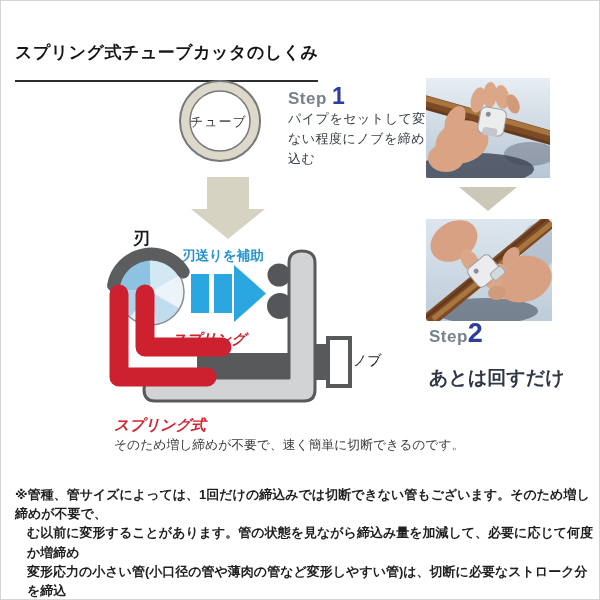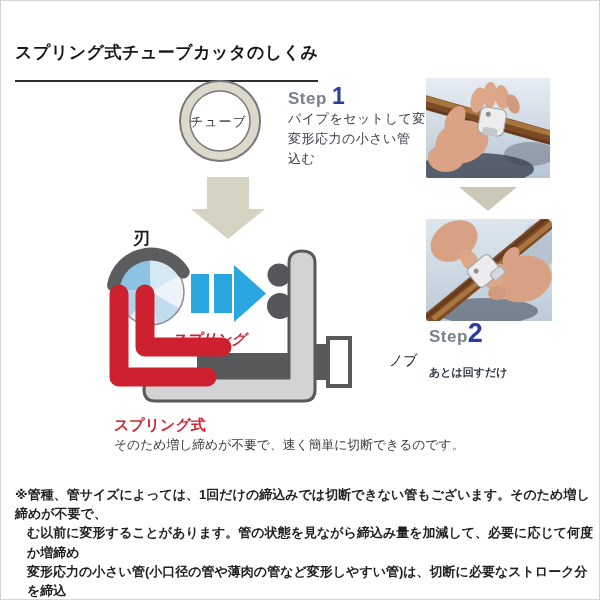--- a/index.html
+++ b/index.html
@@ -15,29 +15,29 @@
   .tube-label { left:189px; top:112px; font-size:13px; color:#33373b; letter-spacing:1px; }
 
   .step-head { white-space:nowrap; }
   .step-word { font-size:17px; color:#76828c; letter-spacing:.5px;font-weight:bold; }
   .step-num  { font-size:23px; font-weight:bold; color:#2c3e9d; }
   .step1-head { left:287px; top:82px; }
   .step1-body { left:287px; top:108px; font-size:13px; line-height:20px; color:#3a4049;
                 letter-spacing:.5px; }
   .step2-head { left:428px; top:317px; }
   .step2-head .step-num { font-size:27px; }
-  .step2-caption { left:428px; top:364px; font-size:11px; font-weight:600; color:#2f3744; }
+  .step2-caption { left:428px; top:364px; font-size:19px; font-weight:600; color:#2f3744; }
 
   .blade-label  { left:132px; top:226px; font-size:17px; font-weight:bold; color:#1b1b1b; }
   .assist-label { left:181px; top:246px; font-size:13.5px; font-weight:bold; color:#2693cf; }
   .spring-label { left:171px; top:329px; font-size:14.5px; font-weight:bold; font-style:italic;
                   color:#cd2130; }
-  .knob-label   { left:352px; top:351px; font-size:14px; color:#222;padding-left:36px; }
-
-  .expl-head  { left:113px; top:415px; font-size:15px; font-weight:bold; color:#d42330; }
+  .knob-label   { left:352px; top:351px; font-size:14px; color:#222; }
+
+  .expl-head  { left:113px; top:415px; font-size:15px; font-weight:bold; color:#d42330;font-style:italic; }
   .expl-body  { left:113px; top:435px; font-size:12.8px; line-height:17.5px; color:#3a3a3a; }
 
   .footnote { left:14px; top:484px; font-size:13px; line-height:19.2px; font-weight:600;
               color:#1f1f1f; width:578px; }
   .footnote .fl-indent { padding-left:12px; }
 
   .photo { border:0; display:block; }
   svg { display:block; }
 </style>
 </head>
@@ -51,21 +51,21 @@
     <circle cx="44" cy="44" r="40" fill="#dcd9cb" stroke="#77787a" stroke-width="2"></circle>
     <circle cx="44" cy="44" r="30" fill="#ffffff" stroke="#77787a" stroke-width="1.5"></circle>
   </svg>
   <div class="abs tube-label">チューブ</div>
 
   <div class="abs step-head step1-head">
     <span class="step-word">Step </span><span class="step-num">1</span>
   </div>
   <div class="abs step1-body">
     <div>パイプをセットして変形し</div>
-    <div>変形応力の小さい管</div>
+    <div>ない程度にノブを締め</div>
     <div>込む</div>
   </div>
 
   <svg class="abs photo" style="left:425px; top:77px;" width="124" height="100" viewBox="0 0 124 100">
     <defs>
       <linearGradient id="pbg1" x1="0" y1="0" x2="0" y2="1">
         <stop offset="0" stop-color="#e7edf3"></stop>
           <stop offset="1" stop-color="#b7c6d5"></stop>
       </linearGradient>
     </defs>
@@ -172,20 +172,21 @@
     <rect x="234" y="123" width="18" height="36" fill="#58595b"></rect>
     <rect x="247" y="117" width="22" height="48" fill="#ffffff" stroke="#58595b" stroke-width="4"></rect>
 
     <g fill="none" stroke="#ce2130" stroke-width="19" stroke-linecap="round" stroke-linejoin="round">
       <path d="M38,73 L38,156 L126,156"></path>
       <path d="M64,73 L64,126 L141,126"></path>
     </g>
   </svg>
 
   <div class="abs blade-label">刃</div>
+  <div class="abs assist-label">刃送りを補助</div>
   <div class="abs spring-label">スプリング</div>
   <div class="abs knob-label">ノブ</div>
 
   <div class="abs expl-head">スプリング式</div>
   <div class="abs expl-body">
     <div>そのため増し締めが不要で、速く簡単に切断できるのです。</div>
   </div>
 
   <div class="abs footnote">
     <div>※管種、管サイズによっては、1回だけの締込みでは切断できない管もございます。そのため増し締めが不要で、</div>

